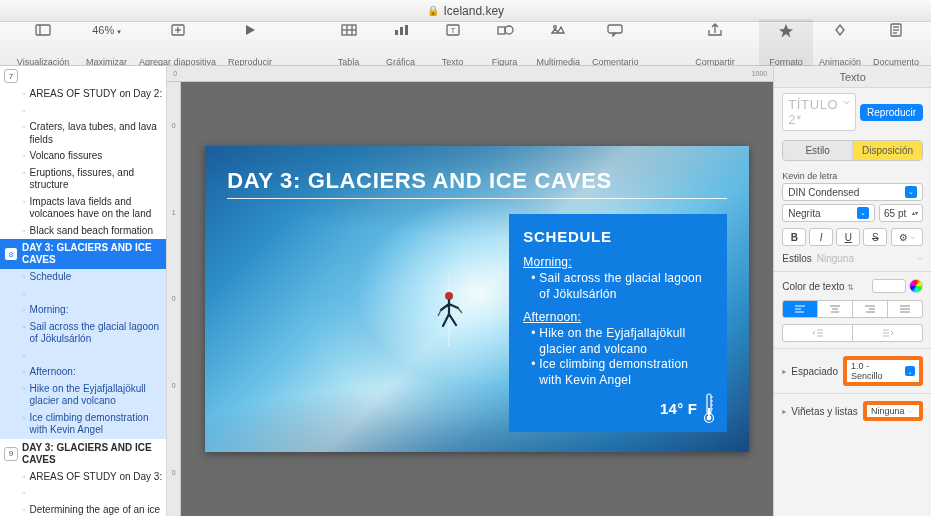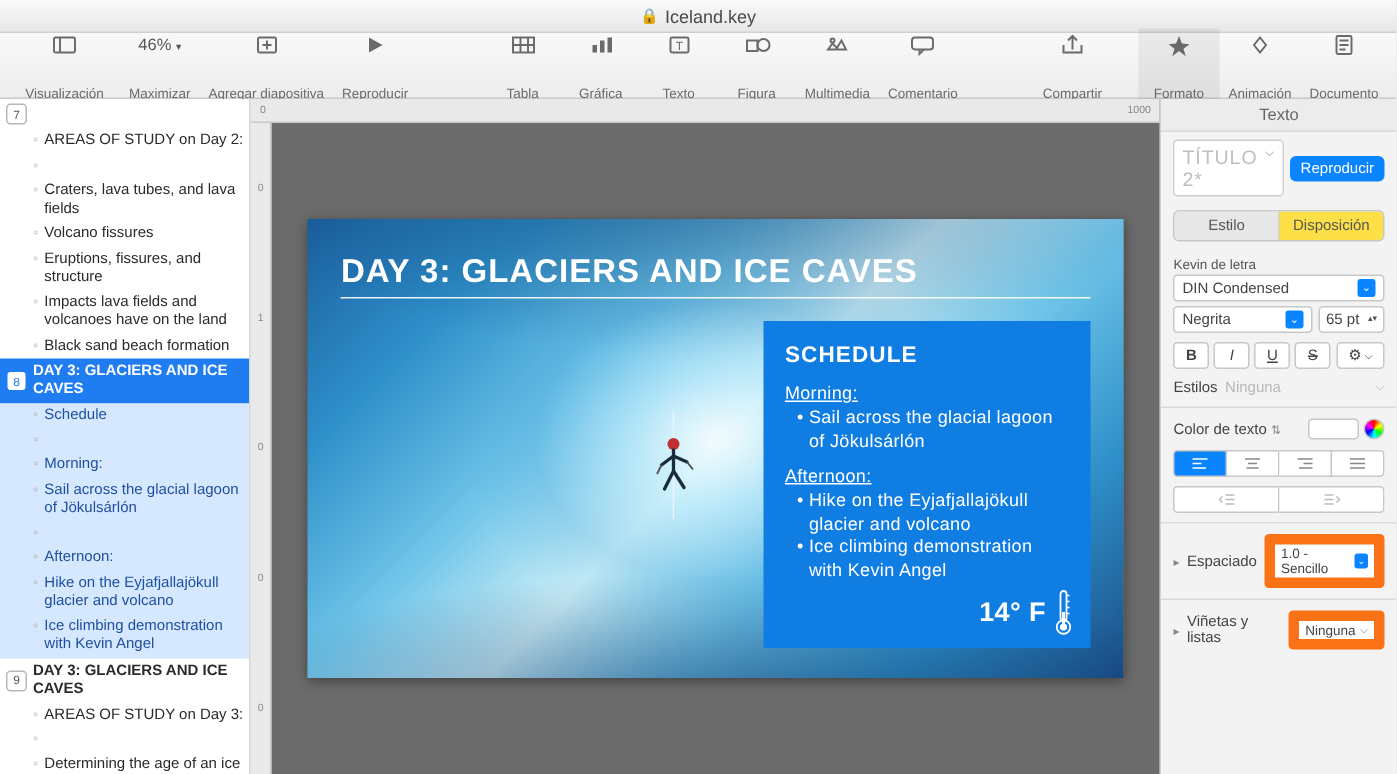--- a/index.html
+++ b/index.html
@@ -38,21 +38,21 @@
 .climber{position:absolute;left:225px;top:128px}
 .climber svg{width:38px;height:72px}
 .sched-box{position:absolute;right:22px;top:68px;width:218px;height:218px;background:#107de3;color:#fff;padding:14px 14px 10px;font-family:"DIN Condensed","Arial Narrow",sans-serif;font-size:12px;letter-spacing:.02em}
 .sched-box h3{font-size:15px;font-weight:700;margin-bottom:10px;letter-spacing:.05em}
 .sched-box .sec{margin-bottom:8px}
 .sched-box .when{font-weight:400;text-decoration:underline;margin-bottom:2px}
 .sched-box ul{list-style:none;padding-left:8px}
 .sched-box li{position:relative;padding-left:8px;line-height:1.3}
 .sched-box li::before{content:"•";position:absolute;left:0}
 .thermo{position:absolute;right:12px;bottom:8px;display:flex;align-items:center;gap:6px;color:#fff}
-.thermo span{font-size:18px;font-weight:600;font-family:"DIN Condensed","Arial Narrow",sans-serif}
+.thermo span{font-size:15px;font-weight:600;font-family:"DIN Condensed","Arial Narrow",sans-serif}
 .thermo svg{width:12px;height:32px}
 .inspector{width:166px;background:#f3f3f3;border-left:1px solid #d0d0d0;display:flex;flex-direction:column;font-size:10px;color:#444}
 .insp-hdr{height:22px;display:flex;align-items:center;justify-content:center;font-size:11px;color:#666;border-bottom:1px solid #d8d8d8;background:#ececec}
 .insp-row{padding:5px 8px;display:flex;align-items:center;gap:4px}
 .style-sel{flex:1;display:flex;justify-content:space-between;border:1px solid #d0d0d0;border-radius:3px;padding:3px 5px;background:#fff;color:#bfbfbf;font-size:13px;font-family:"DIN Condensed","Arial Narrow",sans-serif;letter-spacing:.05em}
 .update-btn{background:#0a84ff;color:#fff;border:none;border-radius:4px;padding:3px 7px;font-size:10px;cursor:pointer}
 .segmented{display:flex;border:1px solid #c7c7c7;border-radius:4px;overflow:hidden;margin:4px 8px}
 .segmented button{flex:1;background:#fde047;border:none;padding:4px;font-size:10px;cursor:pointer;color:#555}
 .segmented button.active{background:#e7e7e7}
 .segmented button+button{border-left:1px solid #d3d3d3}
@@ -76,21 +76,21 @@
 .align-row button{flex:1;height:18px;border:1px solid #c7c7c7;background:#fff;cursor:pointer;display:flex;align-items:center;justify-content:center}
 .align-row button:first-child{border-radius:3px 0 0 3px}
 .align-row button:last-child{border-radius:0 3px 3px 0}
 .align-row button+button{border-left:none}
 .align-row button.active{background:#0a84ff}
 .align-row button svg{width:12px;height:10px}
 .align-row button.active svg line{stroke:#fff}
 .spacing-row,.bullets-row{display:flex;align-items:center;gap:5px;padding:4px 8px}
 .spacing-row .disc,.bullets-row .disc{color:#888;font-size:8px;cursor:pointer}
 .spacing-row .lbl2,.bullets-row .lbl2{flex:1;font-size:10px}
-.mini-select{border:7px solid #f97316;border-radius:3px;background:#fff;padding:1px 4px;display:flex;align-items:center;gap:3px;font-size:9px;min-width:70px;}
+.mini-select{border:4px solid #f97316;border-radius:3px;background:#fff;padding:1px 4px;display:flex;align-items:center;gap:3px;font-size:9px;min-width:70px;}
 .mini-select .chev{background:#0a84ff;color:#fff;border-radius:2px;width:10px;height:10px;display:flex;align-items:center;justify-content:center;font-size:6px}
 .outline::-webkit-scrollbar{width:0}
 </style>
 </head>
 <body>
 
 <div class="titlebar">
   <span class="lock">🔒</span>
   <span>Iceland.key</span>
 </div>

